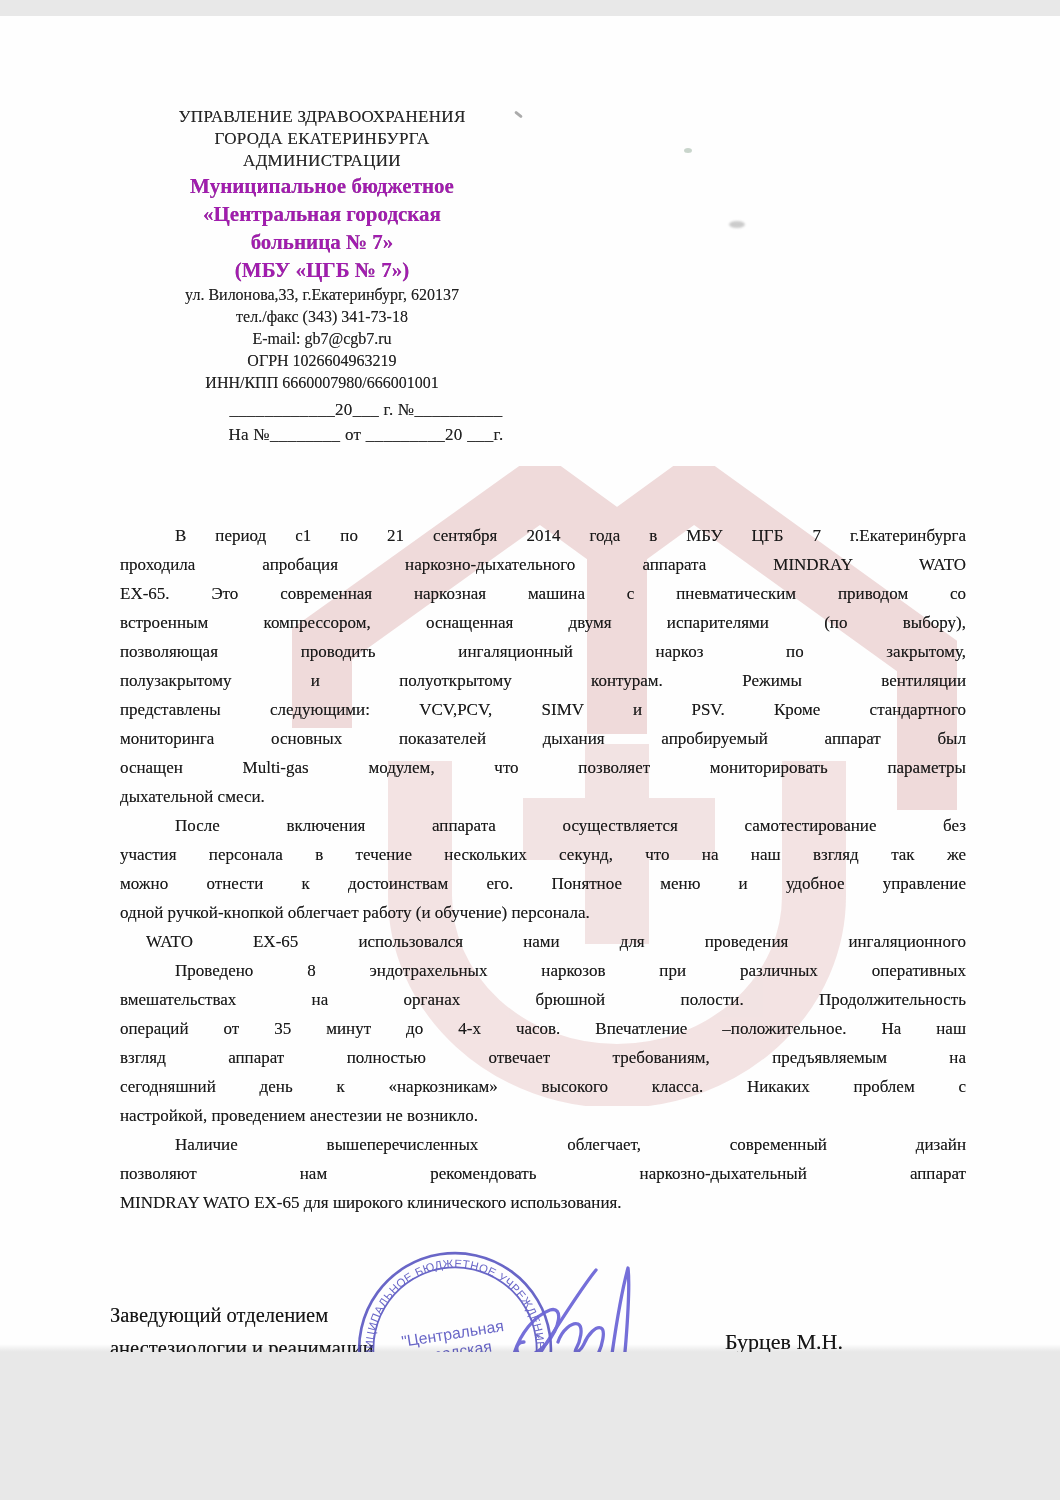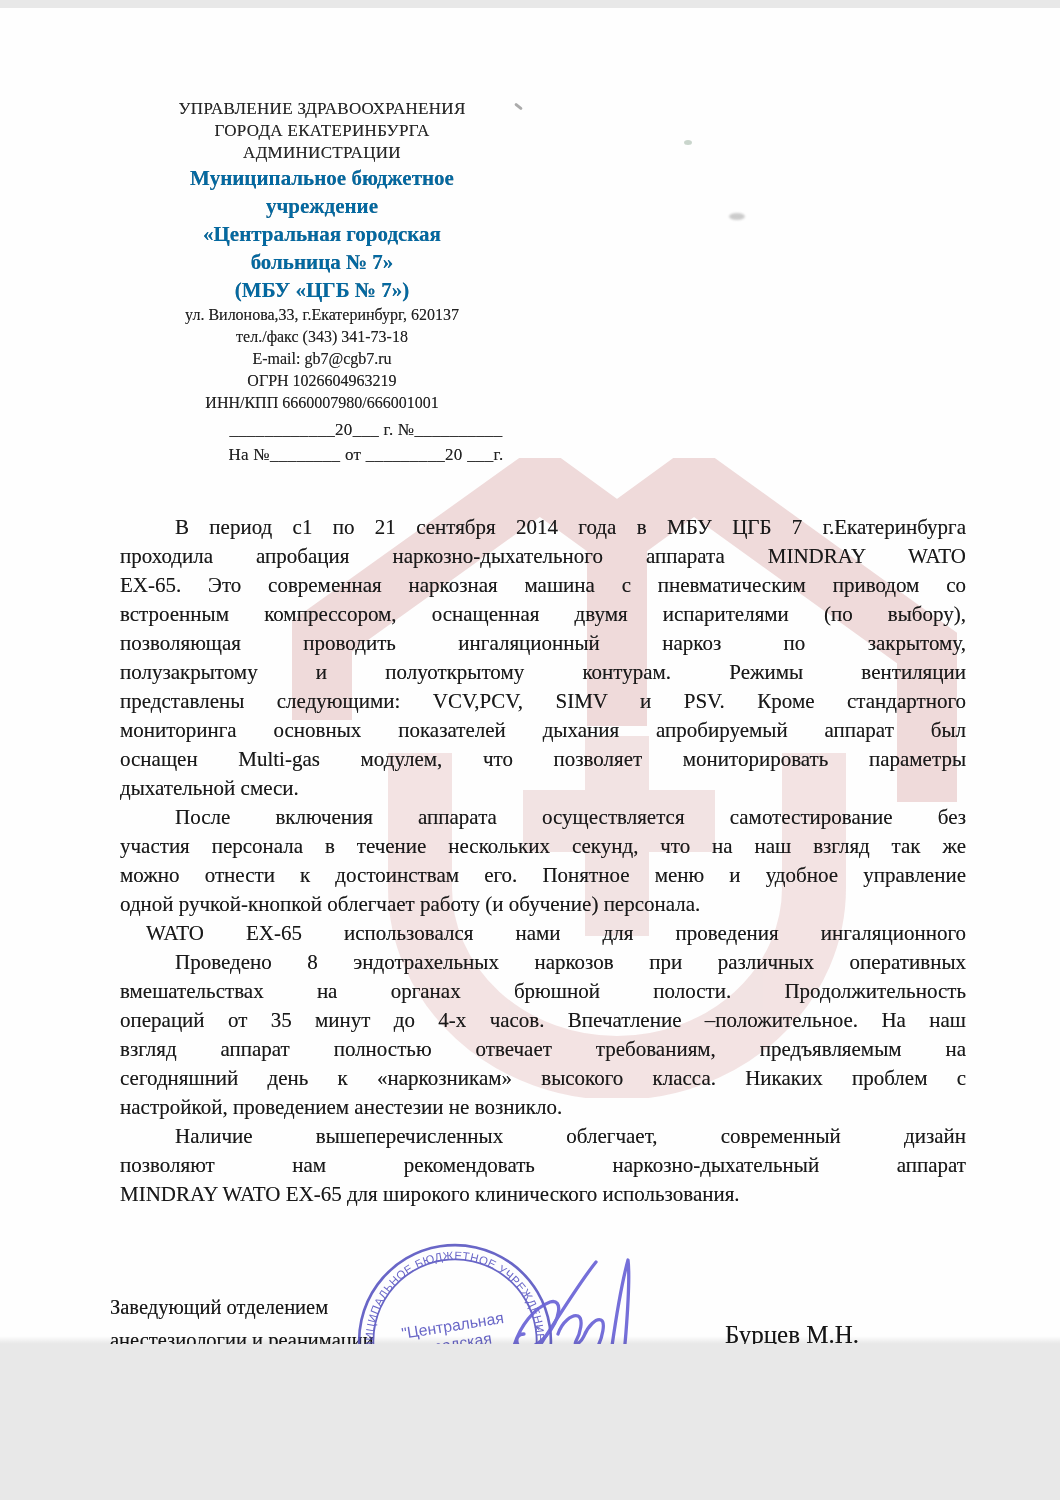--- a/index.html
+++ b/index.html
@@ -1,40 +1,40 @@
 <!DOCTYPE html>
 <html><head>
 <meta charset="utf-8">
 <style>
   html,body{margin:0;padding:0;background:#e8e8e8;}
   .page{
-    position:relative;width:1060px;height:1336px;margin:8px auto;
+    position:relative;width:1060px;height:1336px;margin:16px auto;
     background:#fefefe;overflow:hidden;
     font-family:"Liberation Serif","DejaVu Serif",serif;color:#1b1b1b;
   }
   .txt{text-shadow:0 0 .5px rgba(0,0,0,.45);}
   
   .header{position:absolute;left:60px;top:90px;width:524px;text-align:center;}
   .auth-line{font-size:17px;line-height:22px;letter-spacing:.3px;color:#262626;}
-  .org-line{font-size:21px;line-height:28px;font-weight:bold;color:#0369a1;}
+  .org-line{font-size:21px;line-height:28px;font-weight:bold;color:#a21caf;}
   .contact-line{font-size:16px;line-height:22px;color:#222;}
   .reflines{margin-top:3px;text-align:center;padding-left:88px;}
   .refline{font-size:17px;line-height:25px;color:#222;letter-spacing:.3px;}
   
   .bodytext{position:absolute;left:120px;top:505px;width:846px;}
   .para{margin:0;}
   .bline{
-    font-size:21px;line-height:29px;
+    font-size:17px;line-height:29px;
     text-align:justify;text-align-last:justify;
     white-space:normal;color:#191919;font-family:Liberation Serif, serif;
   }
   .bline.lastline{text-align-last:left;}
   
   .sig-left{position:absolute;left:110px;top:1283px;font-size:20.5px;line-height:33px;color:#161616;}
-  .sig-name{position:absolute;left:725px;top:1313px;font-size:25px;color:#161616;}
+  .sig-name{position:absolute;left:725px;top:1313px;font-size:22px;color:#161616;}
   
   .watermark{position:absolute;left:260px;top:450px;pointer-events:none;}
   .stamp{position:absolute;left:353px;top:1231px;}
   .ink{position:absolute;left:500px;top:1238px;}
   .smudge{position:absolute;border-radius:50%;}
   .s1{left:514px;top:97px;width:9px;height:3px;background:#8f8f8f;transform:rotate(38deg);opacity:.75;border-radius:2px;}
   .s2{left:684px;top:132px;width:8px;height:5px;background:#9fb5a4;opacity:.55;filter:blur(.6px);}
   .s3{left:729px;top:205px;width:16px;height:7px;background:#9a9a9a;opacity:.5;filter:blur(1px);}
   .bottom-edge{position:absolute;left:0;right:0;bottom:0;height:8px;
     background:linear-gradient(to bottom,rgba(0,0,0,0),rgba(0,0,0,.09));}
@@ -61,21 +61,20 @@
   <div class="smudge s3"></div>
 
   <div class="header txt">
     <div id="authority">
         <div class="auth-line">УПРАВЛЕНИЕ  ЗДРАВООХРАНЕНИЯ</div>
         <div class="auth-line">ГОРОДА ЕКАТЕРИНБУРГА</div>
         <div class="auth-line">АДМИНИСТРАЦИИ</div>
       </div>
     <div id="orgbold">
         <div class="org-line">Муниципальное бюджетное</div>
-        <div class="org-line">учреждение</div>
         <div class="org-line">«Центральная городская</div>
         <div class="org-line">больница № 7»</div>
         <div class="org-line">(МБУ «ЦГБ № 7»)</div>
       </div>
     <div id="contacts">
         <div class="contact-line">ул. Вилонова,33, г.Екатеринбург, 620137</div>
         <div class="contact-line">тел./факс (343) 341-73-18</div>
         <div class="contact-line">E-mail: gb7@cgb7.ru</div>
         <div class="contact-line">ОГРН 1026604963219</div>
         <div class="contact-line">ИНН/КПП 6660007980/666001001</div>

